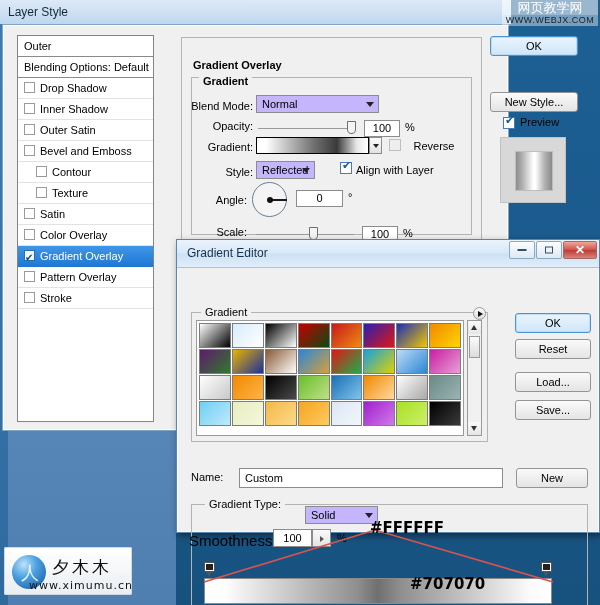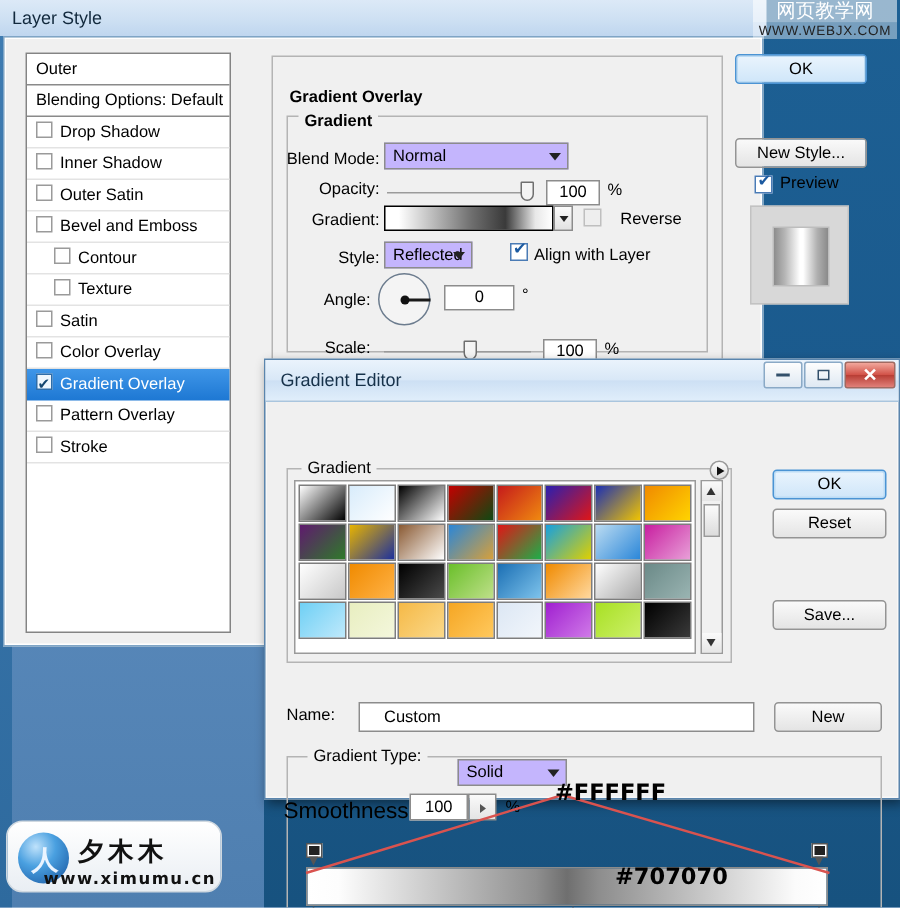--- a/index.html
+++ b/index.html
@@ -152,21 +152,21 @@
   .sb-arw i { position:absolute; left:3px; width:0;height:0; font-style:normal;
     border-left:3.5px solid transparent; border-right:3.5px solid transparent; }
   #sb-up { top:0; } #sb-up i { top:4px; border-bottom:5px solid #333; }
   #sb-dn { bottom:0; } #sb-dn i { bottom:4px; border-top:5px solid #333; }
   #sb-thumb { position:absolute; left:1px; top:15px; width:11px; height:22px;
     background:linear-gradient(180deg,#fbfbfb,#dcdcdc); border:1px solid #9a9a9a; }
 
   #name-lbl { position:absolute; left:14px; top:203px; font-size:11px; }
   #name-fld { position:absolute; left:62px; top:200px; width:264px; height:20px;
     background:#fff; border:1px solid #8c8c8c; line-height:18px;
-    padding-left:16px; font-size:11px; }
+    padding-left:5px; font-size:11px; }
   #new-btn { left:339px; top:200px; width:72px; height:20px; line-height:19px; }
 
   #gt-grp { position:absolute; left:14px; top:236px; width:397px; height:120px;
     border:1px solid #b4b4b4; }
   #gt-lbl { position:absolute; left:28px; top:230px; background:#f0f0f0; padding:0 4px;
     font-size:11px; }
   #gt-combo { left:128px; top:238px; width:73px; }
   #sm-lbl { position:absolute; left:12px; top:264px; font-size:15px; }
   #sm-fld { position:absolute; left:96px; top:261px; width:39px; height:18px;
     background:#fff; border:1px solid #8c8c8c; line-height:16px; text-align:center;
@@ -205,23 +205,23 @@
   #load2 { left:338px; top:104px; width:76px; height:20px; line-height:19px; }
   #save2 { left:338px; top:132px; width:76px; height:20px; line-height:19px; }
 
   
   #wm-tr { position:absolute; right:2px; top:0px; width:96px; height:30px;
     text-align:center; }
   #wm-tr .cn { font-family:"DejaVu Sans", sans-serif; font-size:13px; color:#ffffff;
     background:rgba(255,255,255,.55); display:block; line-height:15px; }
   #wm-tr .url { font-size:9px; color:#222; letter-spacing:.5px; display:block;
     background:rgba(255,255,255,.4); line-height:11px; }
-  #wm-bl { position:absolute; left:4px; top:547px; width:144px; height:48px;
+  #wm-bl { position:absolute; left:4px; top:547px; width:128px; height:48px;
     background:linear-gradient(180deg,#ffffff,#e9eef3); border:1px solid #cfd8e0;
-    border-radius:11px;font-weight:bold; }
+    border-radius:1px; }
   #wm-ball { position:absolute; left:7px; top:7px; width:34px; height:34px;
     border-radius:50%;
     background:radial-gradient(circle at 35% 28%,#bfe2fb 0%,#4aa0e0 40%,#15519b 100%); }
   #wm-ball:after { content:"人"; position:absolute; left:9px; top:6px; color:#eaf4ff;
     font-size:18px; font-family:"DejaVu Sans", sans-serif; }
   #wm-cn { position:absolute; left:47px; top:8px; font-size:17px; color:#111;
     font-family:"DejaVu Sans", sans-serif; letter-spacing:3px; }
   #wm-url { position:absolute; left:24px; top:31px; font-size:11px; color:#111;
     letter-spacing:1px; font-family:"DejaVu Sans", sans-serif; }
 </style>
@@ -375,20 +375,21 @@
           <i></i>
         </div>
       <div id="sb-thumb"></div>
       <div class="sb-arw" id="sb-dn">
           <i></i>
         </div>
     </div>
 
     <div class="btn primary" id="ok2">OK</div>
     <div class="btn" id="reset2">Reset</div>
+    <div class="btn" id="load2">Load...</div>
     <div class="btn" id="save2">Save...</div>
 
     <div id="name-lbl">Name:</div>
     <div id="name-fld">Custom</div>
     <div class="btn" id="new-btn">New</div>
 
     <div id="gt-grp"></div>
     <div id="gt-lbl">Gradient Type:</div>
     <div class="combo" id="gt-combo">
       <span>Solid</span>

